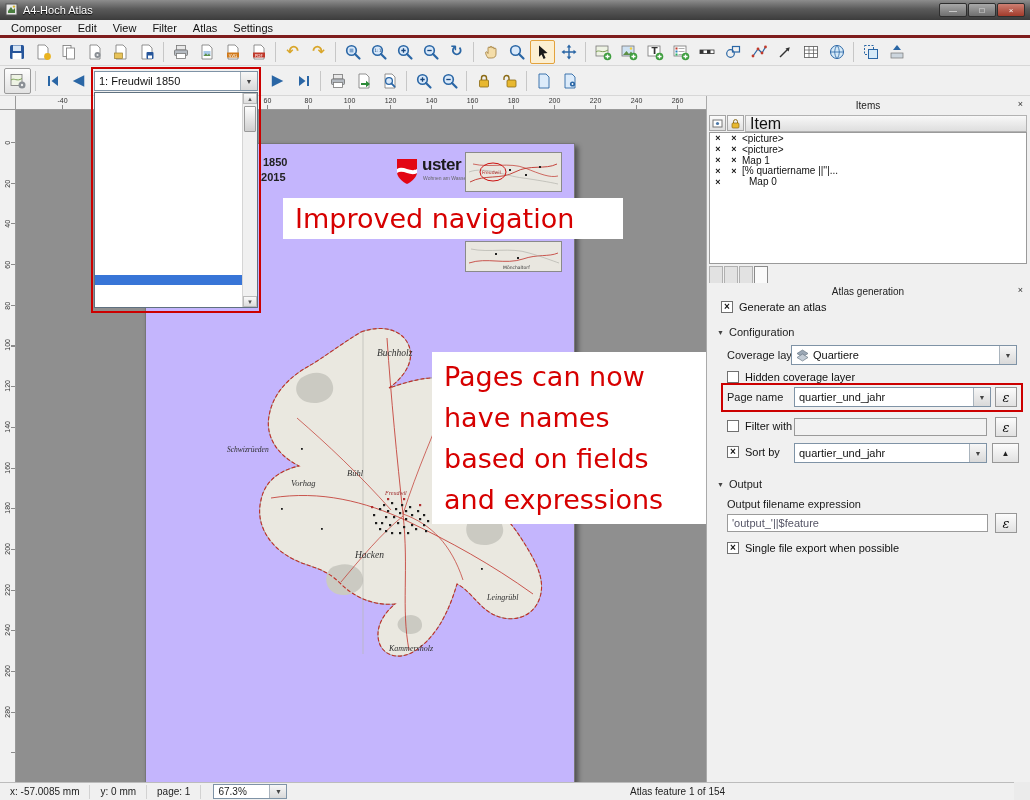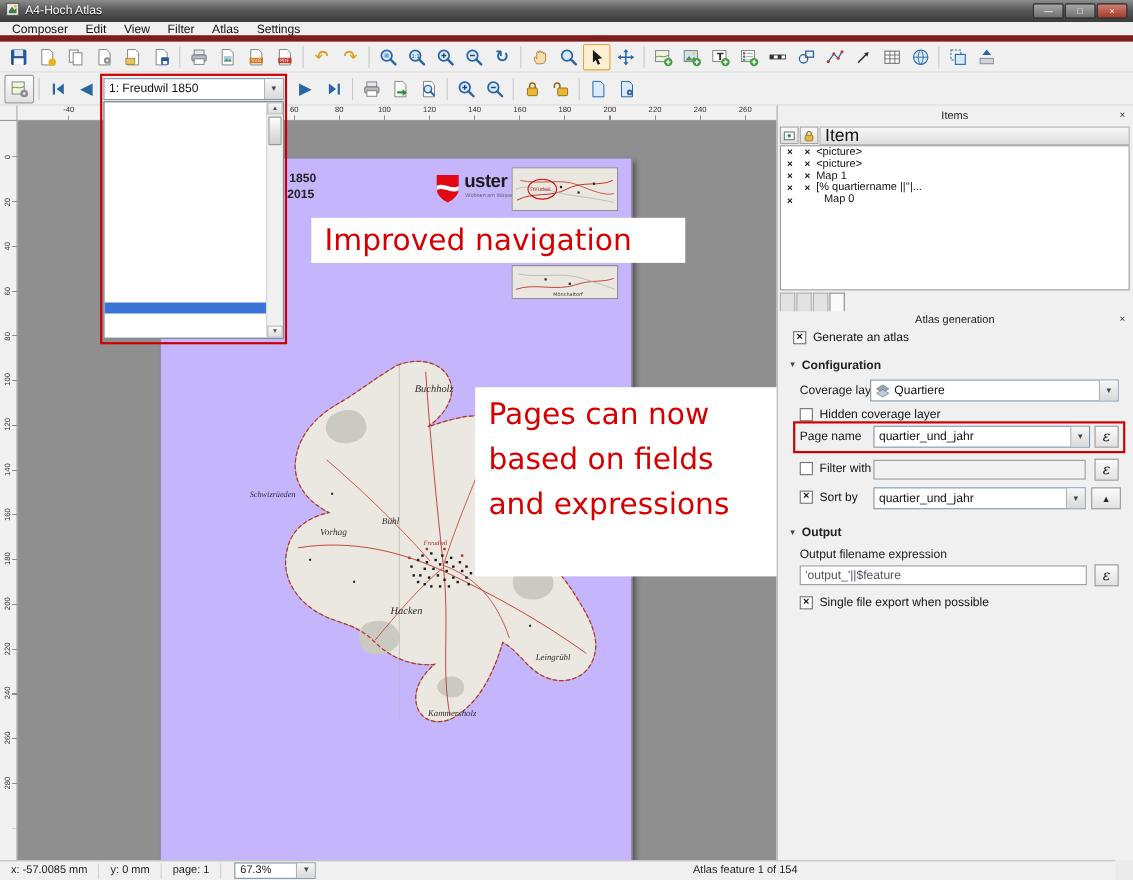--- a/index.html
+++ b/index.html
@@ -6,21 +6,21 @@
 body{background:#444;font-family:"Liberation Sans",sans-serif}
 .app{position:relative;width:1030px;height:800px;background:#ebebeb;overflow:hidden;font-size:11px;color:#111}
 .abs{position:absolute}
 
 .titlebar{left:0;top:0;width:1030px;height:20px;background:linear-gradient(#8d8d8d,#5a5a5a 45%,#3c3c3c);display:flex;align-items:center;padding:0 5px;color:#fff}
 .titlebar .title{margin-left:5px;font-size:11px;text-shadow:0 1px 1px #000}
 .winbtns{margin-left:auto;display:flex;gap:1px}
 .winbtn{width:28px;height:14px;border:1px solid #2e2e2e;border-radius:2px;background:linear-gradient(#a8a8a8,#6f6f6f);color:#fff;font-size:8px;display:flex;align-items:center;justify-content:center}
 .winbtn.close{background:linear-gradient(#cd7f72,#a23b2b)}
 
-.menubar{left:0;top:20px;width:1030px;height:18px;background:#f0f0f0;border-bottom:6px solid #7f1d1d;display:flex;padding-left:3px}
+.menubar{left:0;top:20px;width:1030px;height:18px;background:#f0f0f0;border-bottom:3px solid #7f1d1d;display:flex;align-items:center;padding-left:3px}
 .menu{padding:1px 8px}
 
 .toolbar{left:0;width:1030px;background:#f0f0f0;display:flex;align-items:center;gap:1px;padding:0 4px;border-bottom:1px solid #d7d7d7}
 .tb1{top:38px;height:28px}
 .tb2{top:66px;height:30px}
 .tbtn{width:25px;height:24px;display:flex;align-items:center;justify-content:center;border-radius:2px;flex:0 0 auto}
 .tbtn svg{width:18px;height:18px;display:block}
 .tbtn.pressed{border:1px solid #e3a23c;background:#fdeeC9;background:#fcefd2}
 .tbtn.framed{width:27px;height:26px;border:1px solid #9b9b9b;background:linear-gradient(#fdfdfd,#e2e2e2)}
 .tsep{width:1px;height:20px;background:#c7c7c7;margin:0 3px;flex:0 0 auto}
@@ -67,21 +67,21 @@
 .itemslist{position:absolute;left:2px;top:36px;width:318px;height:132px;background:#fff;border:1px solid #9a9a9a;overflow:hidden;display:flex;flex-direction:column}
 .irow{height:10.8px;display:flex;align-items:center;font-size:10px;white-space:nowrap}
 .irow .cx{width:16px;text-align:center;font-weight:bold;font-size:9px}
 .irow .lbl{overflow:hidden}
 .irow.child .lbl{padding-left:7px}
 .tabs{position:absolute;left:2px;top:170px;height:17px;display:flex;gap:1px}
 .tab{padding:1px 6px;font-size:10px;background:#e2e2e2;border:1px solid #b0b0b0;border-bottom:none;display:flex;align-items:center;color:#333}
 .tab.active{background:#fafafa;border-color:#8a8a8a;font-weight:bold}
 .cb{width:12px;height:12px;border:1px solid #707070;background:#fff;display:inline-flex;align-items:center;justify-content:center;font-size:10px;font-weight:bold;line-height:1;flex:0 0 auto}
 .flabel{position:absolute;font-size:11px;color:#1a1a1a;white-space:nowrap}
-.grouphdr{position:absolute;font-size:11px;font-weight:700;color:#222;display:flex;align-items:center;gap:5px}
+.grouphdr{position:absolute;font-size:11px;font-weight:400;color:#222;display:flex;align-items:center;gap:5px}
 .tri{font-size:7px;color:#444}
 .ebtn{position:absolute;width:22px;height:20px;border:1px solid #979797;background:linear-gradient(#fcfcfc,#e1e1e1);display:flex;align-items:center;justify-content:center;font-family:"DejaVu Serif",serif;font-style:italic;font-size:13px}
 .tfield{position:absolute;height:18px;border:1px solid #9a9a9a;background:#fff;display:flex;align-items:center;padding:0 4px;font-size:11px;white-space:nowrap;overflow:hidden}
 .tfield.disabled{background:#f2f2f2;color:#888}
 .sortbtn{position:absolute;width:27px;height:20px;border:1px solid #979797;background:linear-gradient(#fcfcfc,#e1e1e1);display:flex;align-items:center;justify-content:center;font-size:8px;color:#222}
 .cbrow{position:absolute;display:flex;align-items:center;gap:6px;font-size:11px;white-space:nowrap}
 
 .status{left:0;top:782px;width:1014px;height:18px;background:#f0f0f0;border-top:1px solid #bcbcbc;display:flex;align-items:center;font-size:10px;color:#222}
 .sfield{padding:0 10px;border-right:1px solid #d2d2d2;height:14px;display:flex;align-items:center;white-space:nowrap}
 </style>
@@ -697,20 +697,21 @@
           </g>
         </svg>
       </span>
     </div>
 
     <div class="abs note note1">
       <span>Improved navigation</span>
     </div>
     <div class="abs note note2">
       <div>Pages can now</div>
+      <div>have names</div>
       <div>based on fields</div>
       <div>and expressions</div>
     </div>
   </div>
 
   <div class="abs panel">
     <div class="ptitle" style="top:3px">
       <span>Items</span>
       <span class="pclose">×</span>
     </div>

